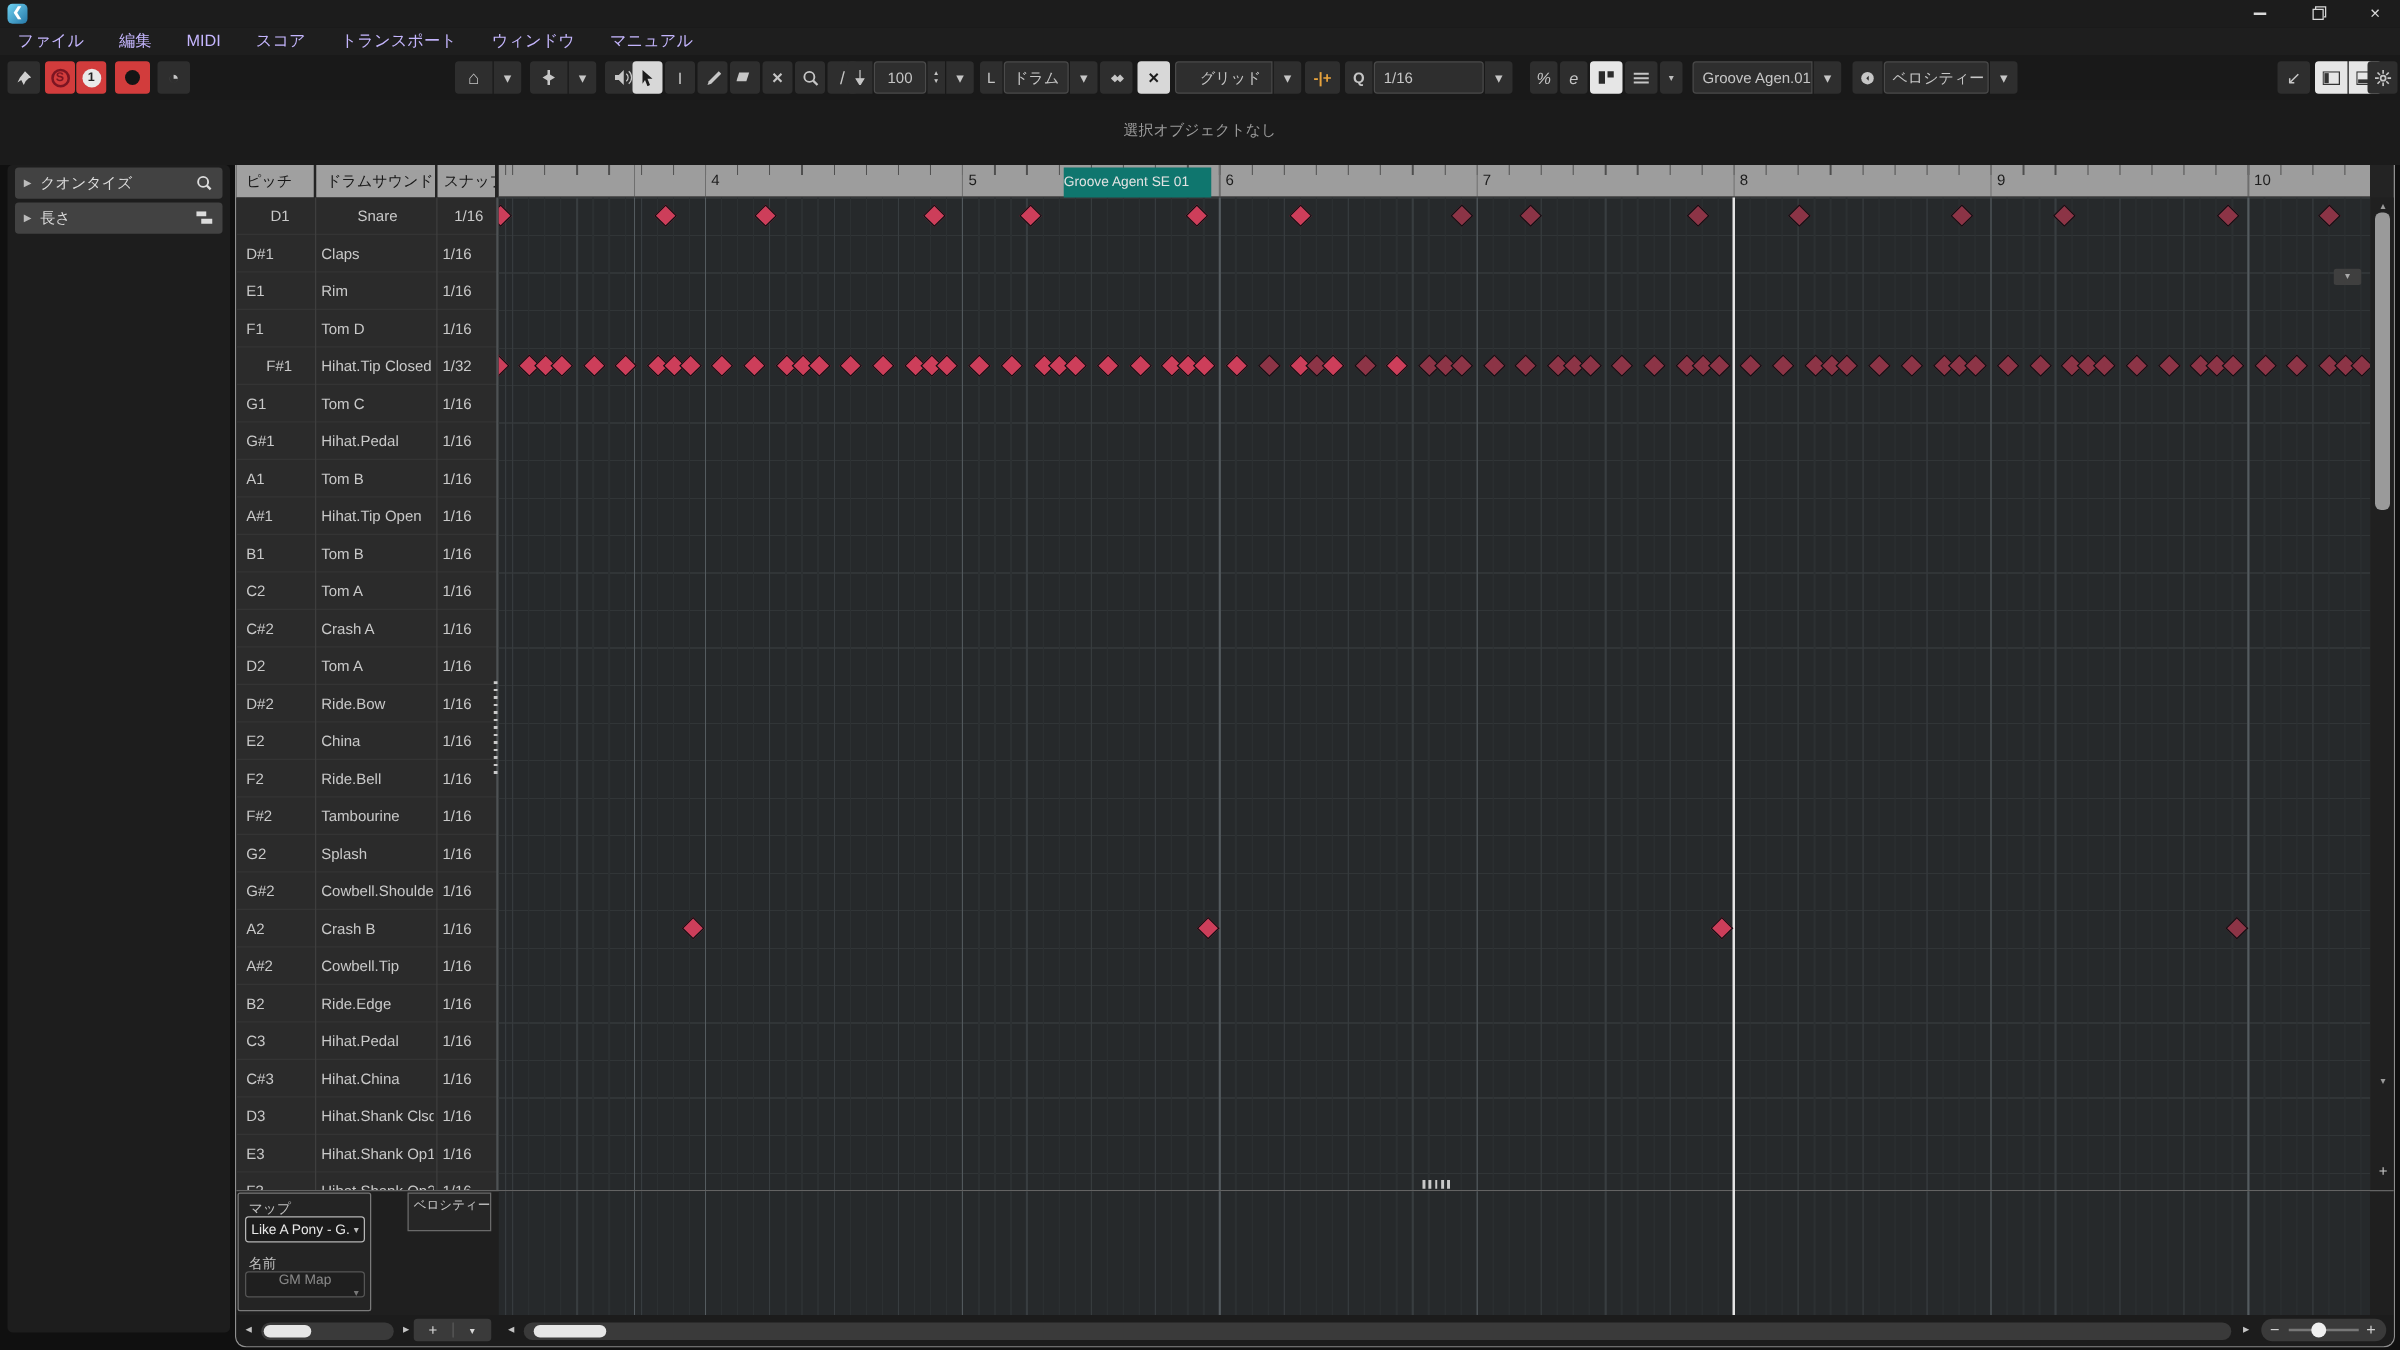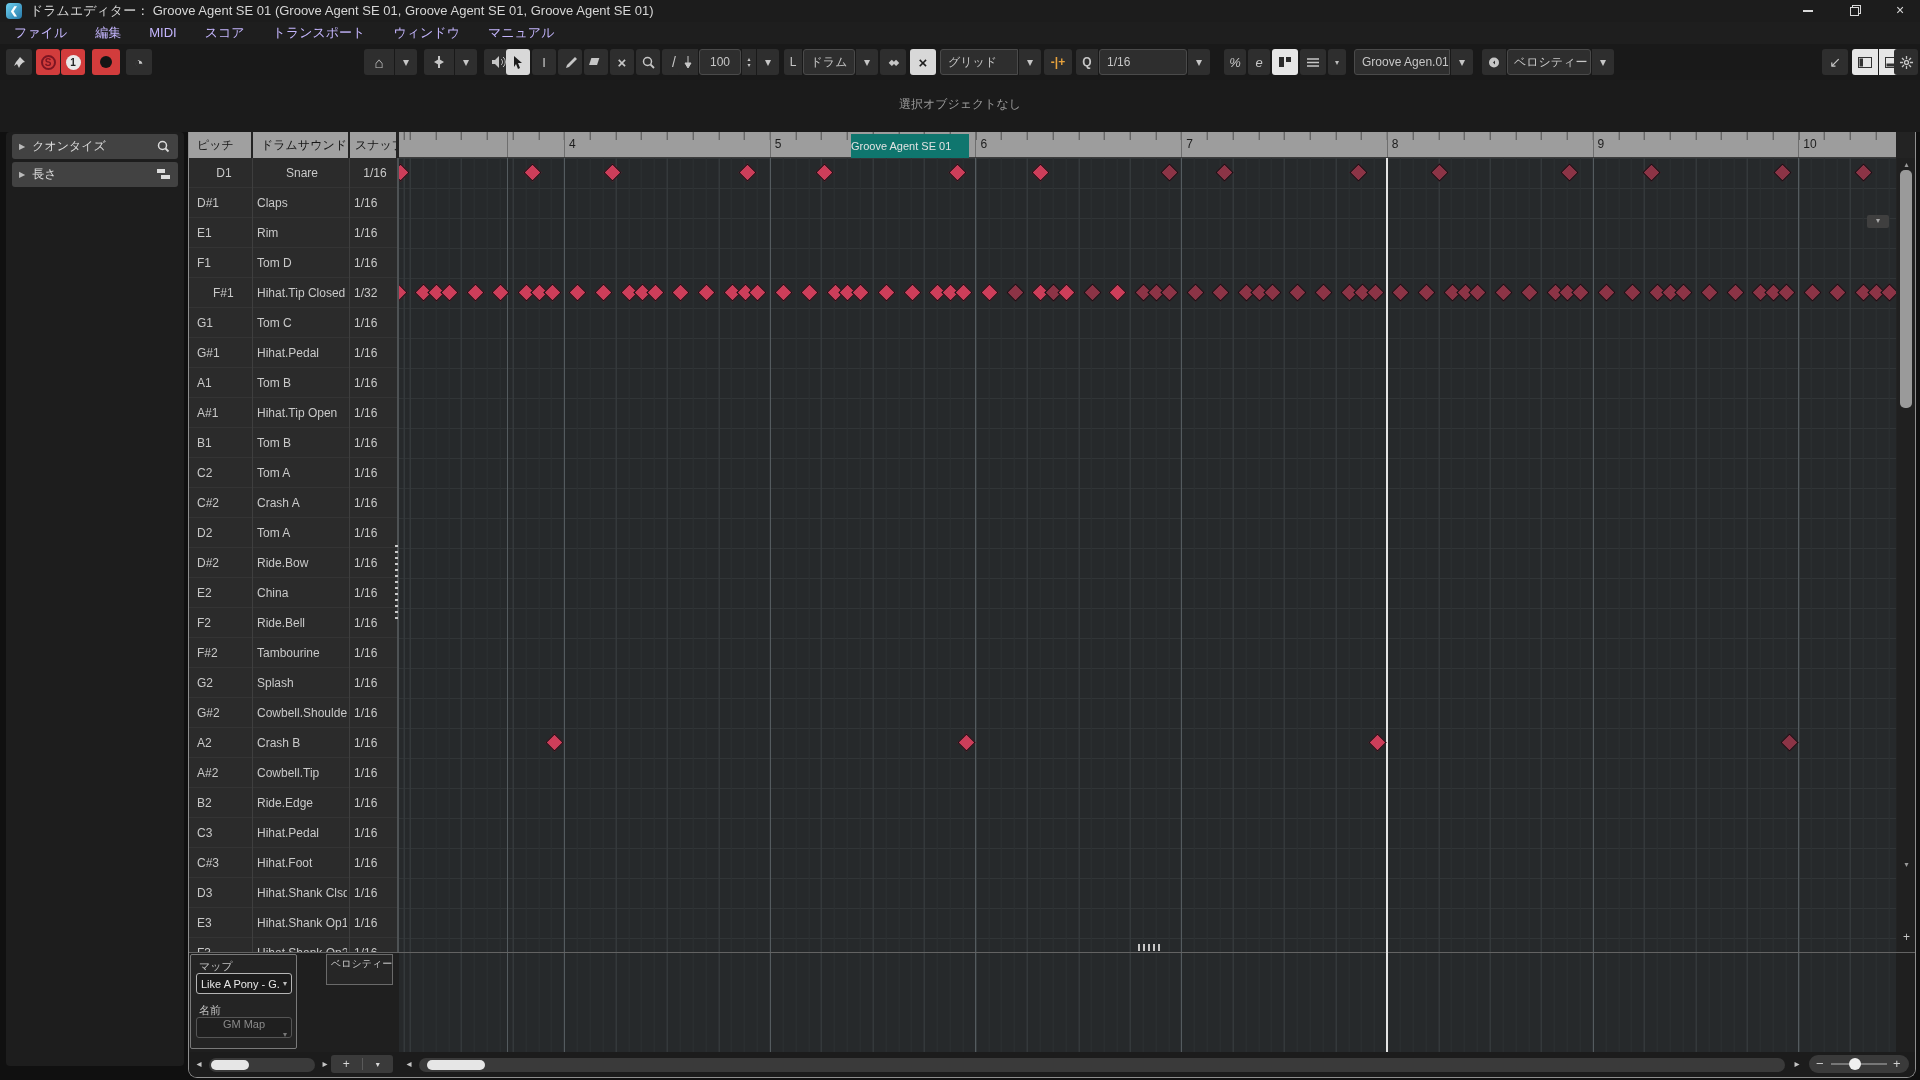--- a/index.html
+++ b/index.html
@@ -129,21 +129,20 @@
   #bb-zoom { position:absolute; left:1620px; top:3px; width:100px; height:18px; background:#3a3a3a; border-radius:9px; color:#d0d0d0; }
   #bb-zoom .zline { position:absolute; left:22px; top:8px; width:56px; height:2px; background:#777; }
   #bb-zoom .zknob { position:absolute; left:40px; top:3px; width:12px; height:12px; background:#efefef; border-radius:50%; }
   .zsign { position:absolute; top:0; font-size:13px; line-height:18px; }
 </style>
 </head>
 <body>
 
 <div id="titlebar">
   <div id="app-icon">❮</div>
-  <span id="title-text">ドラムエディター： Groove Agent SE 01 (Groove Agent SE 01, Groove Agent SE 01, Groove Agent SE 01)</span>
   <div class="winbtn" id="win-min" style="left:1786px"><span></span></div>
   <div class="winbtn" id="win-restore" style="left:1832px"><span></span></div>
   <div class="winbtn" id="win-close" style="left:1878px">×</div>
 </div>
 
 <div id="menubar">
     <div class="menu-item">ファイル</div>
     <div class="menu-item">編集</div>
     <div class="menu-item">MIDI</div>
     <div class="menu-item">スコア</div>
@@ -229,21 +228,21 @@
   </div>
 
   <div class="tgroup" style="left:784px">
     <div class="seg" style="width:18px">L</div>
     <div class="seg field" style="width:52px">ドラム</div>
     <div class="seg dd" style="width:22px">▾</div>
   </div>
   <div class="tbtn" style="left:880px;width:26px;font-size:8px;letter-spacing:-2px">◆◆</div>
   <div class="tbtn sel" style="left:910px;width:26px;font-size:15px;font-weight:bold">×</div>
   <div class="tgroup" style="left:940px">
-    <div class="seg field" style="width:78px;justify-content:flex-start;padding-left:7px">グリッド</div>
+    <div class="seg field" style="width:78px;justify-content:flex-start;padding-left:19px">グリッド</div>
     <div class="seg dd" style="width:22px">▾</div>
   </div>
   <div class="tbtn orange" style="left:1044px;width:28px;font-size:12px">-|+</div>
 
   <div class="tgroup" style="left:1076px">
     <div class="seg" style="width:22px;font-weight:bold">Q</div>
     <div class="seg field" style="width:88px;justify-content:flex-start;padding-left:7px">1/16</div>
     <div class="seg dd" style="width:22px">▾</div>
   </div>
   <div class="tbtn" style="left:1224px;width:22px;font-style:italic">%</div>
@@ -455,21 +454,21 @@
         <div class="dcell" style="left: 68px; width: 90px;">Ride.Edge</div>
         <div class="dcell" style="left: 165px; width: 42px;">1/16</div>
       </div>
       <div class="drow" style="top: 660px;">
         <div class="dcell" style="left: 8px; width: 54px;">C3</div>
         <div class="dcell" style="left: 68px; width: 90px;">Hihat.Pedal</div>
         <div class="dcell" style="left: 165px; width: 42px;">1/16</div>
       </div>
       <div class="drow" style="top: 690px;">
         <div class="dcell" style="left: 8px; width: 54px;">C#3</div>
-        <div class="dcell" style="left: 68px; width: 90px;">Hihat.Foot</div>
+        <div class="dcell" style="left: 68px; width: 90px;">Hihat.China</div>
         <div class="dcell" style="left: 165px; width: 42px;">1/16</div>
       </div>
       <div class="drow" style="top: 720px;">
         <div class="dcell" style="left: 8px; width: 54px;">D3</div>
         <div class="dcell" style="left: 68px; width: 90px;">Hihat.Shank Clsd</div>
         <div class="dcell" style="left: 165px; width: 42px;">1/16</div>
       </div>
       <div class="drow" style="top: 750px;">
         <div class="dcell" style="left: 8px; width: 54px;">E3</div>
         <div class="dcell" style="left: 68px; width: 90px;">Hihat.Shank Op1</div>

